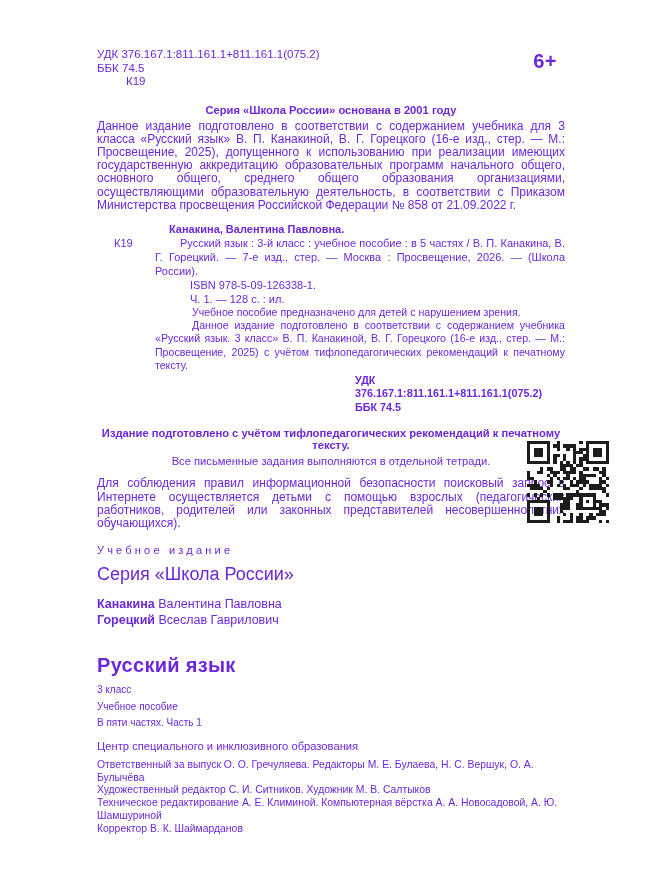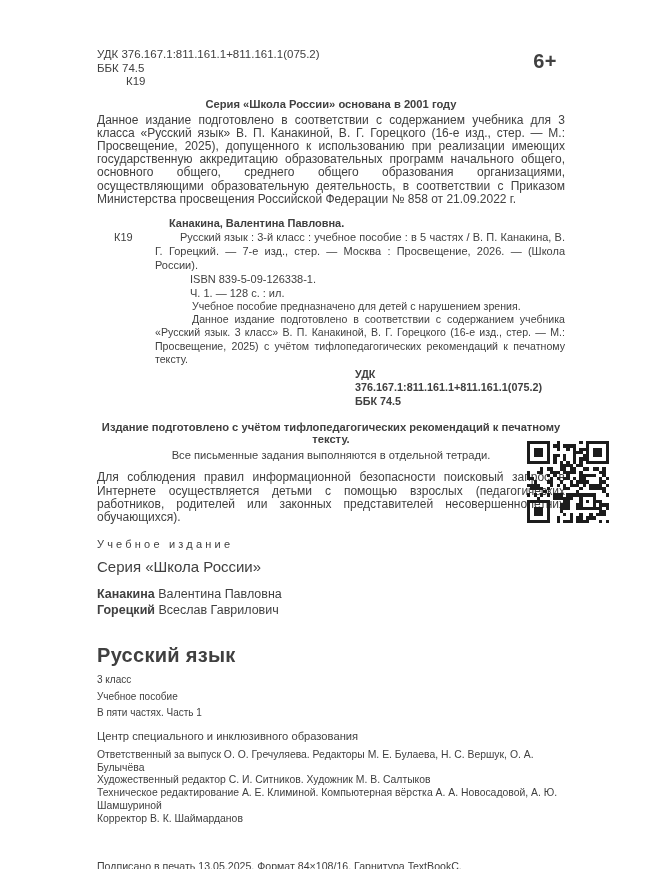--- a/index.html
+++ b/index.html
@@ -1,42 +1,42 @@
 <!DOCTYPE html>
 <html lang="ru"><head>
 <meta charset="utf-8">
 <style>
   html,body{margin:0;padding:0;background:#ffffff;}
   .page{
     position:relative;width:650px;height:869px;background:#fff;
     font-family:"Liberation Sans","DejaVu Sans",sans-serif;
-    color:#404040;box-sizing:border-box;
+    color:#6d28d9;box-sizing:border-box;
     padding:48px 85px 0 97px;overflow:hidden;
   }
   .b{font-weight:bold}
   .c{text-align:center}
   .it{}
   .top-row{display:flex;justify-content:space-between;align-items:flex-start}
   .udk-block{font-size:11.5px;line-height:13.5px;font-weight:500}
   .k19-top{padding-left:29px}
   .age{font-size:20px;font-weight:bold;letter-spacing:0.5px;margin-right:8px;margin-top:2px}
-  .series-note{margin-top:9px;font-size:11.2px}
+  .series-note{margin-top:15px;font-size:11.2px}
   .justp{text-align:justify;font-size:12px;line-height:13.2px;margin:4px 0 0}
   .card{position:relative;margin-top:10px;margin-left:58px;font-size:11px;line-height:14px}
   .k19h{position:absolute;left:-41px;top:14px}
   .card-header{padding-left:14px}
   .desc{margin:0;text-indent:25px;text-align:justify}
   .ind{padding-left:35px}
   .note{margin:0;font-size:10.6px;line-height:13.2px;text-indent:37px;text-align:justify}
   .card-udk{margin-top:2px;padding-left:200px;font-size:10.8px;line-height:13.5px}
   .statement1{margin-top:13px;font-size:11.2px}
   .statement2{margin-top:4px;font-size:11.2px}
   .safety{margin-top:10px}
   .ed-type{margin-top:14px;font-size:11px;letter-spacing:3.2px}
-  .series2{margin-top:8px;font-size:15px}
+  .series2{margin-top:8px;font-size:18px}
   .authors{margin-top:11px;font-size:12.5px;line-height:16px}
   .title{margin:24px 0 0;font-size:20px;line-height:27px;letter-spacing:0.3px}
   .meta{margin-top:3px;font-size:10px;line-height:16.5px}
   .center-line{margin-top:8px;font-size:11.2px}
   .credits{margin-top:7px;font-size:10.4px;line-height:12.8px}
   .print-block{margin-top:8px;font-size:10.6px;line-height:13.2px;white-space:pre-wrap}
   .qr{position:absolute;left:527px;top:441px;width:82px;height:82px}
 </style>
 </head>
 <body>
@@ -53,21 +53,21 @@
   </div>
 
   <div class="series-note b c">Серия «Школа России» основана в 2001 году</div>
 
   <p class="justp">Данное издание подготовлено в соответствии с содержанием учебника для 3 класса «Русский язык» В. П. Канакиной, В. Г. Горецкого (16-е изд., стер. — М.: Просвещение, 2025), допущенного к использованию при реализации имеющих государственную аккредитацию образовательных программ начального общего, основного общего, среднего общего образования организациями, осуществляющими образовательную деятельность, в соответствии с Приказом Министерства просвещения Российской Федерации № 858 от 21.09.2022 г.</p>
 
   <div class="card">
     <span class="k19h">К19</span>
     <div class="b card-header">Канакина, Валентина Павловна.</div>
     <p class="desc">Русский язык : 3-й класс : учебное пособие : в 5 частях / В. П. Канакина, В. Г. Горецкий. — 7-е изд., стер. — Москва : Просвещение, 2026. — (Школа России).</p>
-    <div class="ind">ISBN 839-5-09-126338-1.</div>
+    <div class="ind">ISBN 978-5-09-126338-1.</div>
     <div class="ind">Ч. 1. — 128 с. : ил.</div>
     <p class="note">Учебное пособие предназначено для детей с нарушением зрения.</p>
     <p class="note">Данное издание подготовлено в соответствии с содержанием учебника «Русский язык. 3 класс» В. П. Канакиной, В. Г. Горецкого (16-е изд., стер. — М.: Просвещение, 2025) с учётом тифлопедагогических рекомендаций к печатному тексту.</p>
     <div class="card-udk b">
       <div>УДК 376.167.1:811.161.1+811.161.1(075.2)</div>
       <div>ББК 74.5</div>
     </div>
   </div>
 
   <div class="statement1 b c">Издание подготовлено с учётом тифлопедагогических рекомендаций к печатному тексту.</div>

